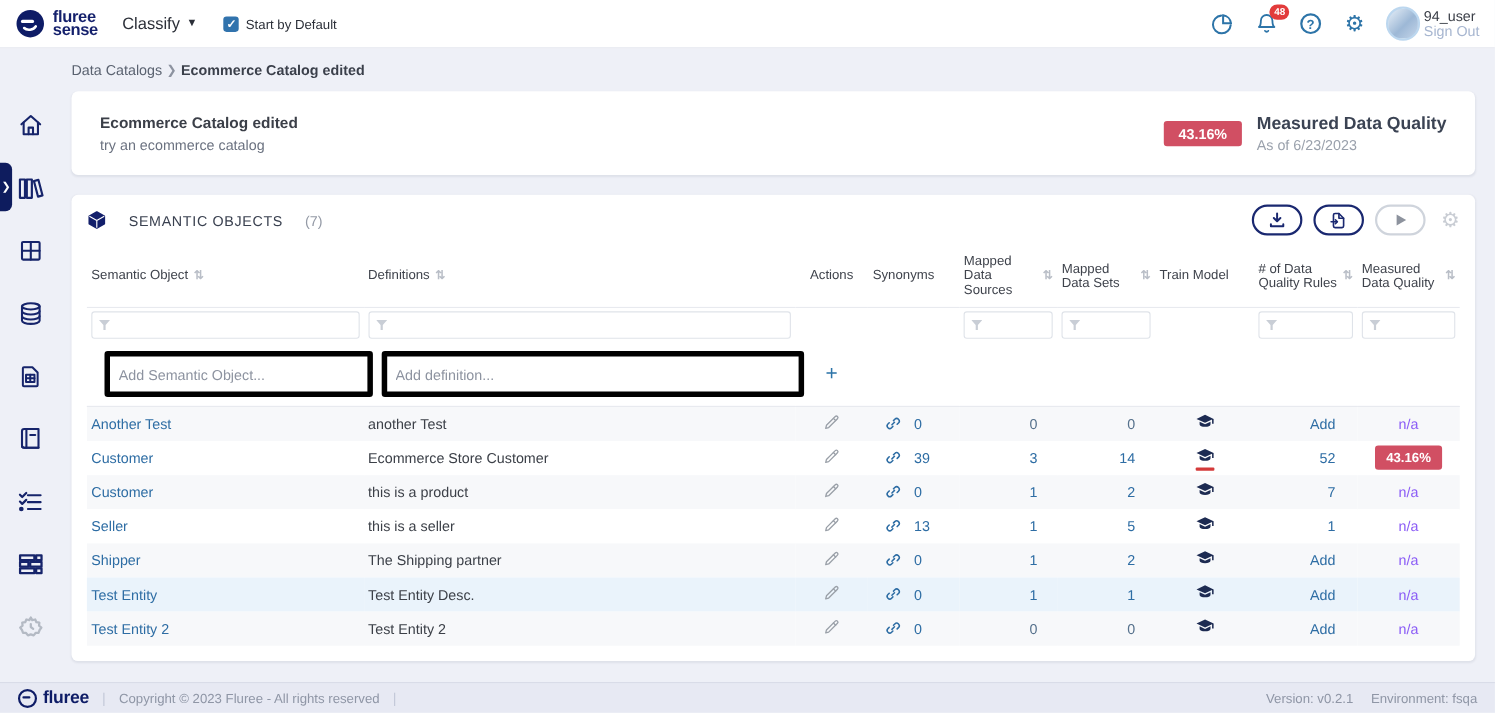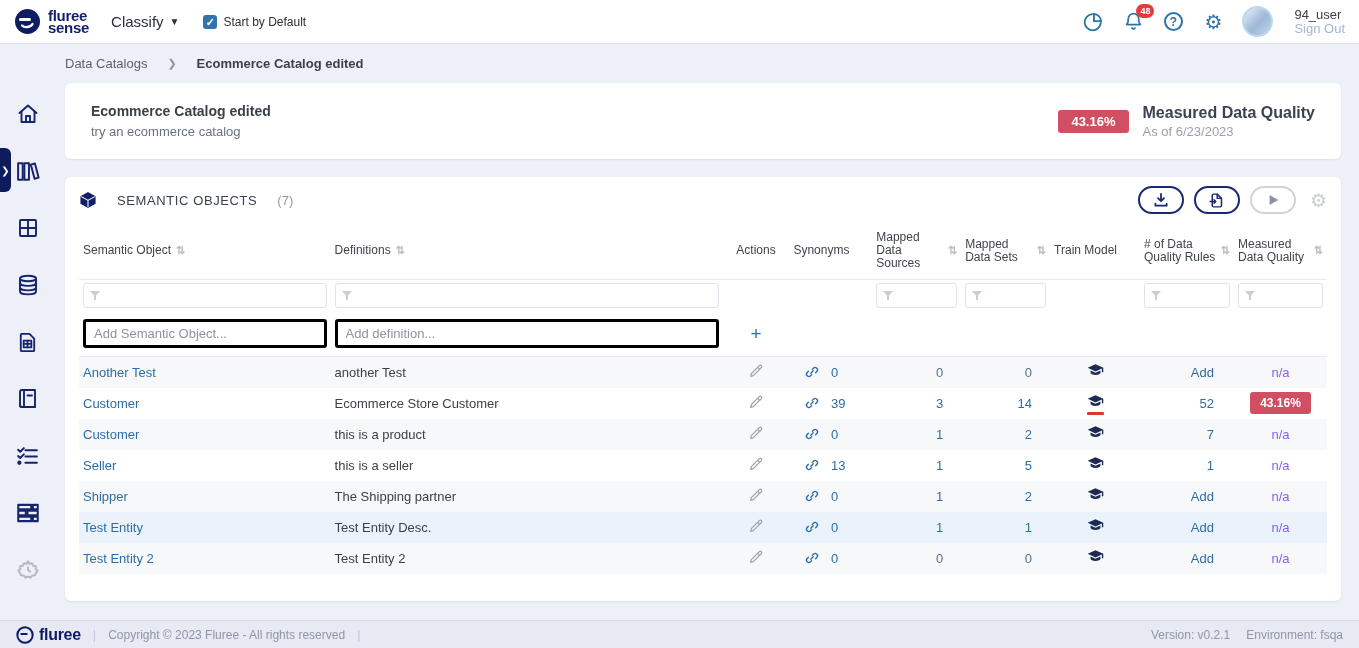--- a/index.html
+++ b/index.html
@@ -32,39 +32,39 @@
   .search-pill input { flex:1; border:none; outline:none; background:transparent; font-size:13px;
                        color:#3f4650; font-family:inherit; }
   .search-pill input::placeholder { color:#3f4650; opacity:1; }
   .top-icons { margin-left:auto; display:flex; align-items:center; gap:18px; }
   .ticon { width:22px; height:22px; position:relative; display:flex; align-items:center; justify-content:center; cursor:pointer; }
   .badge-notif { position:absolute; top:-7px; right:-10px; background:#e23b3b; color:#fff; font-size:9px;
                  font-weight:bold; border-radius:8px; padding:2px 4px; min-width:17px; text-align:center; }
   .help-circle { width:19px; height:19px; border:2px solid var(--icon-blue); border-radius:50%;
                  color:var(--icon-blue); font-weight:bold; font-size:12px; display:flex; align-items:center; justify-content:center; }
   .gear-glyph { font-size:20px; color:var(--icon-blue); line-height:20px; }
-  .userbox { display:flex; align-items:center; gap:21px; cursor:pointer; }
+  .userbox { display:flex; align-items:center; gap:3px; cursor:pointer; }
   .avatar { width:31px; height:31px; border-radius:50%; border:2px solid #bcd7ef;
             background:linear-gradient(135deg,#e8f0f8 0%,#9db8d6 55%,#c5d6ea 100%); }
   .user-lines { line-height:14px; }
   .user-name { font-size:13px; color:#3b3f48; }
   .sign-out { font-size:13px; color:#a7b6d0; }
 
   
   .sidebar { position:absolute; top:44px; left:0; width:55px; bottom:28px; display:flex;
              flex-direction:column; align-items:center; padding-top:58px; gap:33px; }
   .side-item { position:relative; width:55px; height:24px; display:flex; align-items:center; justify-content:center; cursor:pointer; }
   .active-tab { position:absolute; left:0; top:-11px; width:11px; height:44px; background:#0e1c5e;
                 border-radius:0 6px 6px 0; color:#fff; font-size:10px; display:flex; align-items:center; justify-content:center; }
   .side-item svg { stroke:#16246b; fill:none; stroke-width:1.9; stroke-linecap:round; stroke-linejoin:round; }
   .side-item.disabled svg { stroke:#b4bac4; }
 
   
   .main { position:absolute; left:55px; top:44px; right:0; bottom:28px; }
-  .breadcrumb { padding:12px 0 0 10px; font-size:13px; color:#5a6270; display:flex; gap:20px; align-items:center; }
+  .breadcrumb { padding:12px 0 0 10px; font-size:13px; color:#5a6270; display:flex; gap:4px; align-items:center; }
   .breadcrumb .sep { color:#8d93a0; font-size:11px; }
   .breadcrumb .current { font-weight:bold; color:#3a3f4a; }
 
   .card { background:#fff; border-radius:6px; box-shadow:0 1px 2px rgba(20,30,60,.07); }
   .card1 { margin:12px 18px 0 10px; height:76px; display:flex; align-items:center; padding:0 26px; }
   .card1-title { font-size:14px; font-weight:bold; color:#3b3f48; margin-bottom:5px; }
   .card1-sub { font-size:13px; color:#6b7280; }
   .card1-right { margin-left:auto; display:flex; align-items:center; gap:14px; }
   .pct-badge { background:var(--red); color:#fff; font-weight:bold; font-size:13px; padding:4px 13px; border-radius:3px; }
   .mdq-title { font-size:16px; font-weight:bold; color:#3b4353; }
@@ -90,22 +90,22 @@
   .sort { color:#b9bec7; font-size:11px; cursor:pointer; }
   th.center .hwrap { justify-content:center; }
 
   .filter-row td { padding:3px 4px 6px 4px; }
   .filter-box { height:25px; border:1px solid #dfe3e9; border-radius:3px; background:#fff;
                 display:flex; align-items:center; padding:0 6px; gap:5px; }
   .filter-box input { border:none; outline:none; flex:1; min-width:0; font-size:12px; font-family:inherit; }
   .funnel { flex:0 0 auto; }
 
   .add-row td { padding:5px 4px 8px 4px; border-bottom:1px solid #e8eaef; }
-  .add-input { height:29px; border:3px solid #000000; border-radius:3px; padding:0 8px; font-size:13px;
-               font-family:inherit; color:#3c4048; outline:none; width:100%; }
+  .add-input { height:42px; border:5px solid #000000; border-radius:3px; padding:0 8px; font-size:13px;
+               font-family:inherit; color:#3c4048; outline:none; width:100%;margin-left:12px; }
   .add-input::placeholder { color:#8d93a0; }
   .add-plus { display:block; text-align:center; color:var(--icon-blue); font-size:19px; cursor:pointer; }
 
   tr.data-row { height:31px; }
   tr.row-odd  { background:#f7f8fa; }
   tr.row-even { background:#fff; }
   tr.row-highlight { background:#eaf3fb; }
   td { font-size:13px; color:#3c4048; padding:0 4px; vertical-align:middle; }
   .td-name a { color:var(--link); }
   .td-def { color:#3c4048; }

